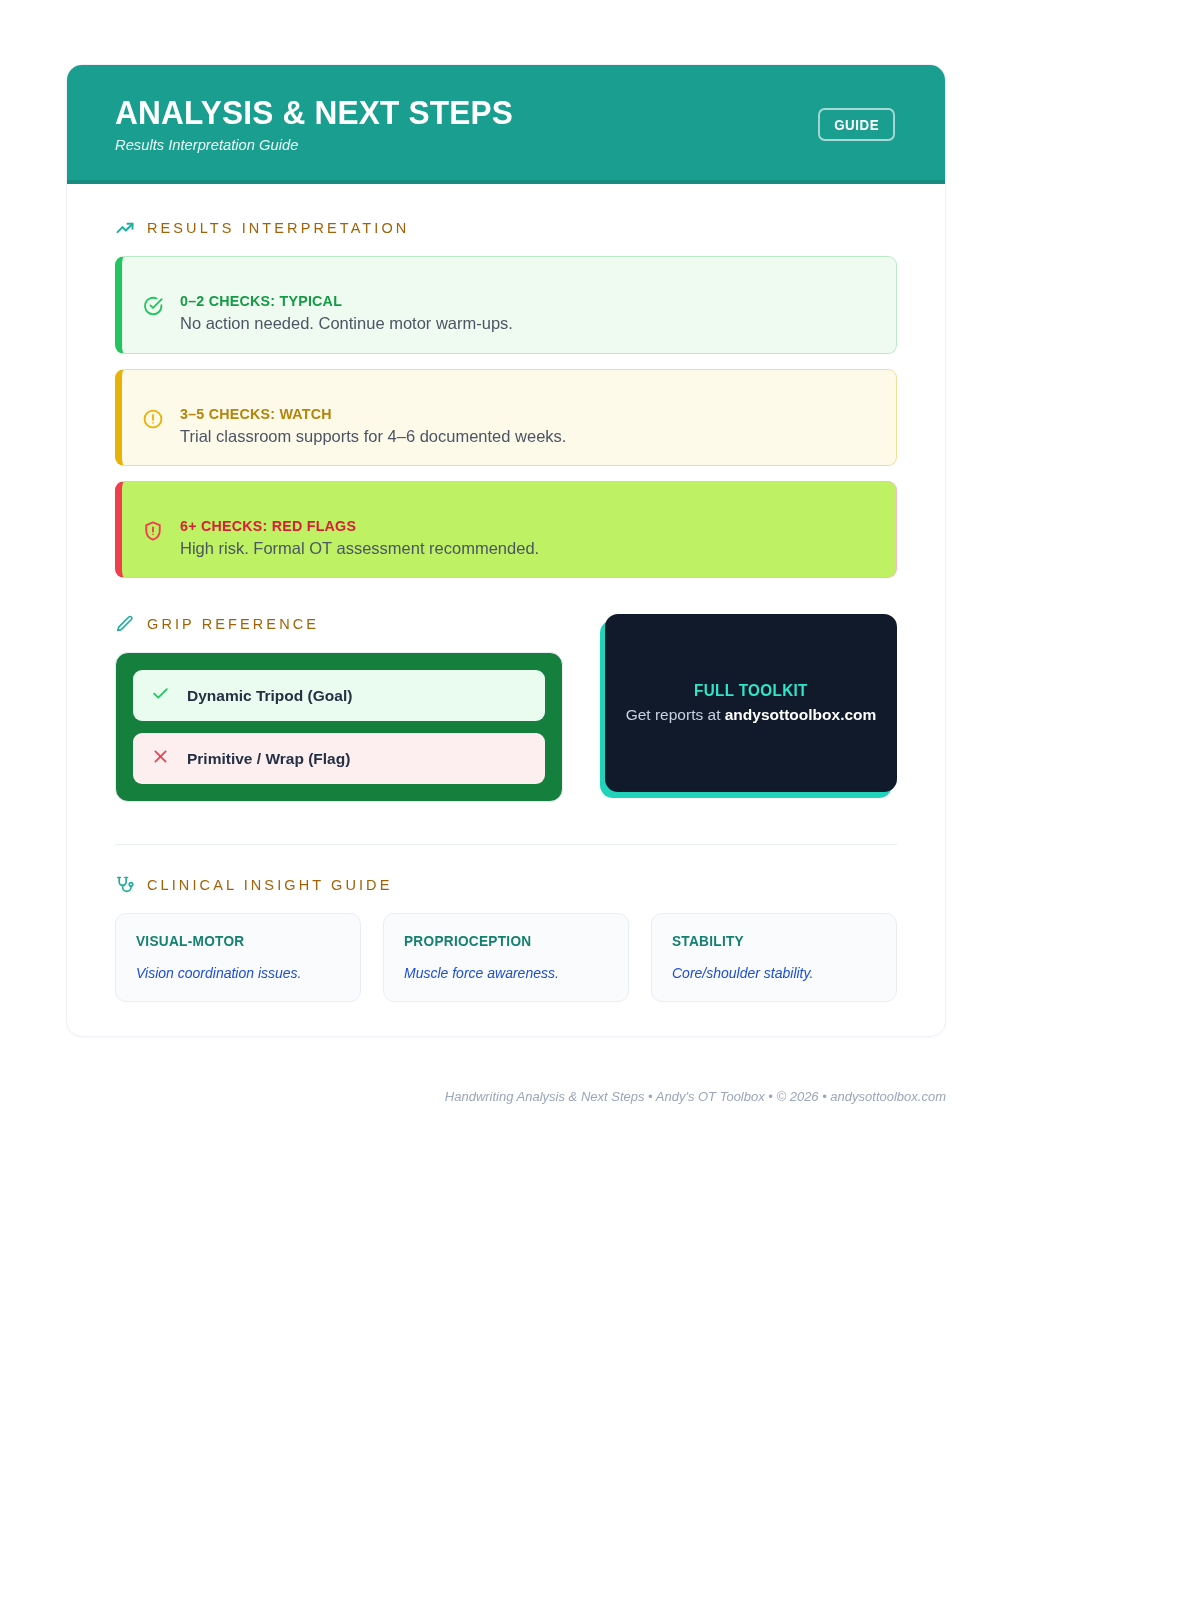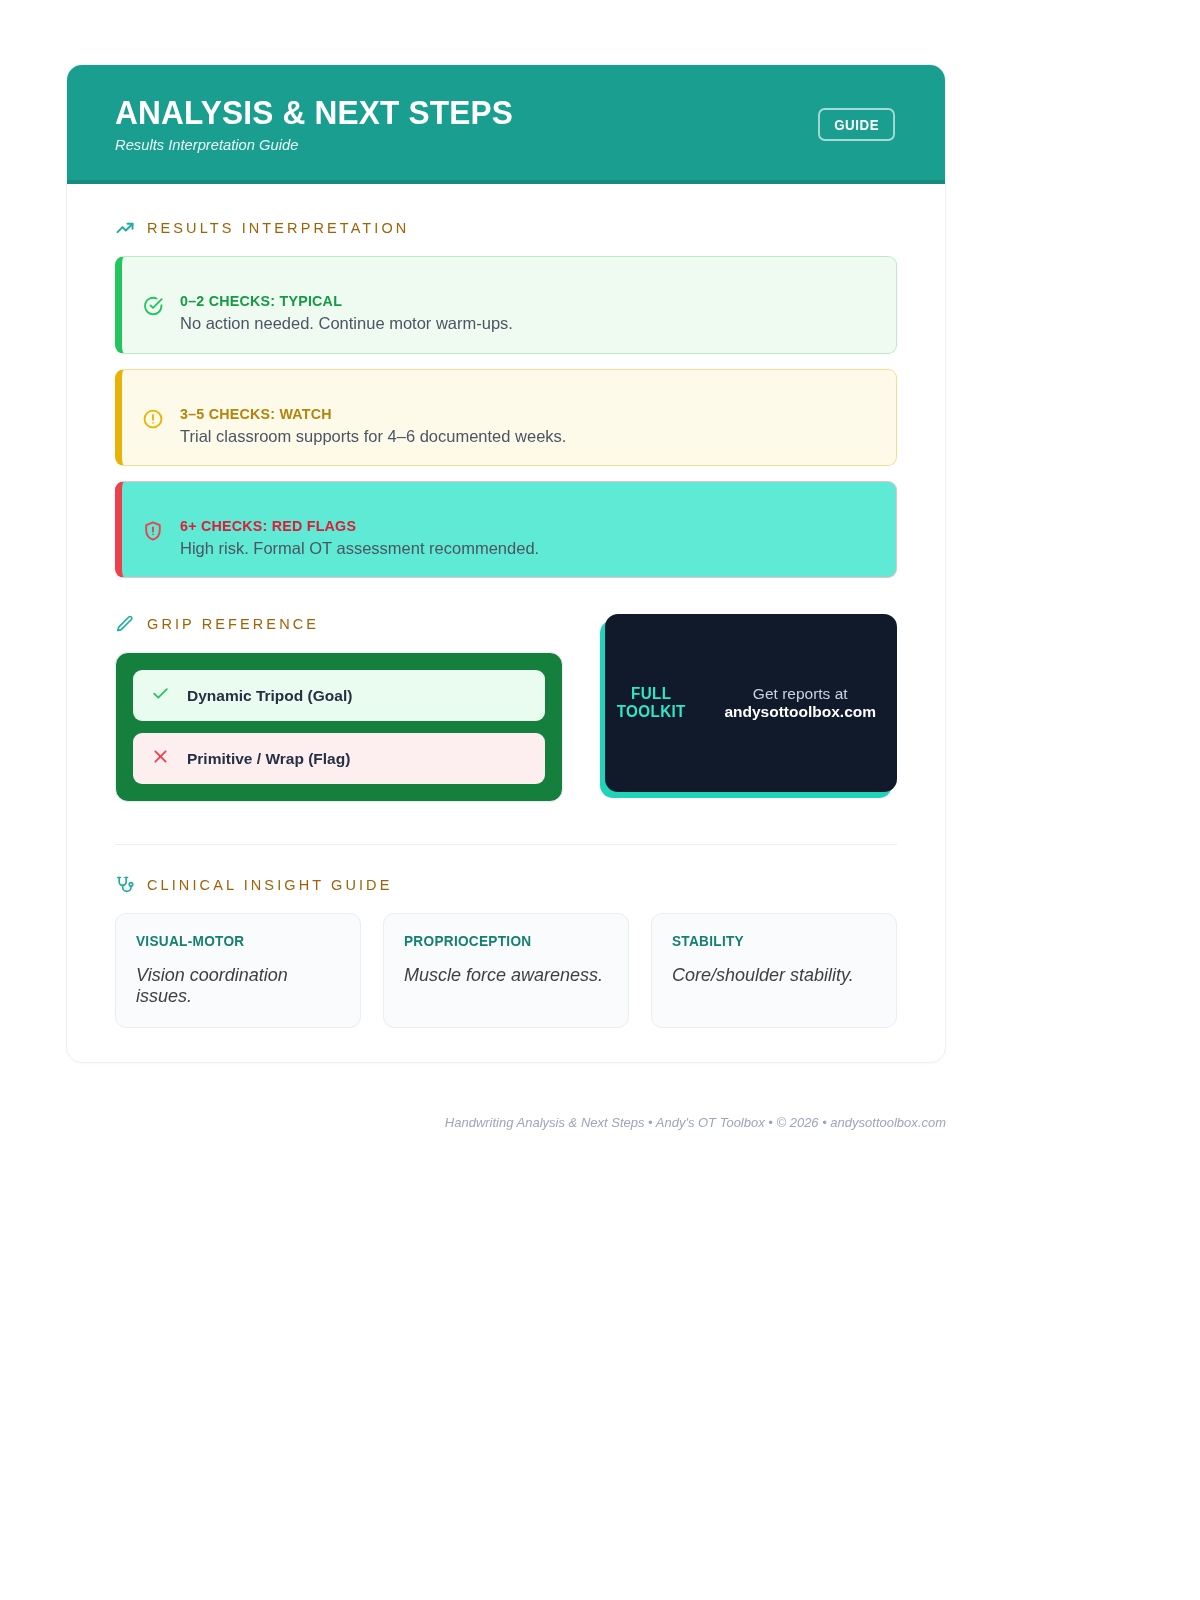--- a/index.html
+++ b/index.html
@@ -106,21 +106,21 @@
   .alert .a-desc {
     font-size: 16.5px;
     color: #4b5563;
     line-height: 1.35;
     text-align: center;
   }
   .alert.green  { background: #effbf1; border-color: #b9ecc6; border-left-color: #22c55e; }
   .alert.green  .a-title { color: #159b45; }
   .alert.amber  { background: #fdfaea; border-color: #f3dd96; border-left-color: #e8b306; }
   .alert.amber  .a-title { color: #b4840b; }
-  .alert.red    { background: #5eead4; border-color: #f5bdc2; border-left-color: #ef3e4c; }
+  .alert.red    { background: #bef264; border-color: #f5bdc2; border-left-color: #ef3e4c; }
   .alert.red    .a-title { color: #d81f37; }
 
   
   .mid {
     display: grid;
     grid-template-columns: 448px 1fr;
     gap: 42px;
     margin-top: 36px;
   }
 
@@ -149,27 +149,26 @@
   }
 
   
   .cta-wrap { position: relative; }
   .cta {
     position: relative;
     background: #111a2b;
     border-radius: 13px;
     height: 178px;
     display: flex;
-    flex-direction: row;
+    flex-direction: column;
     align-items: center;
     justify-content: center;
     gap: 6px;
     box-shadow: -5px 6px 0 0 #22d3bb;
     z-index: 1;
-    text-align: center;
   }
   .cta-title {
     color: #2ee6c8;
     font-size: 16px;
     font-weight: 700;
     letter-spacing: 0.4px;
     transform: scaleX(0.95);
   }
   .cta-sub { color: #c8d2e0; font-size: 15.5px; }
   .cta-sub b { color: #ffffff; font-weight: 700; }
@@ -198,22 +197,22 @@
   }
   .insight-title {
     color: #14806f;
     font-size: 14.5px;
     font-weight: 700;
     letter-spacing: 0.3px;
     transform: scaleX(0.94);
     transform-origin: left center;
   }
   .insight-desc {
-    color: #404040;
-    font-size: 18px;
+    color: #1d4ed8;
+    font-size: 14px;
     font-style: italic;
   }
 
   
   .footer {
     text-align: right;
     margin-top: 52px;
     color: #9aa6bb;
     font-size: 13px;
     font-style: italic;

